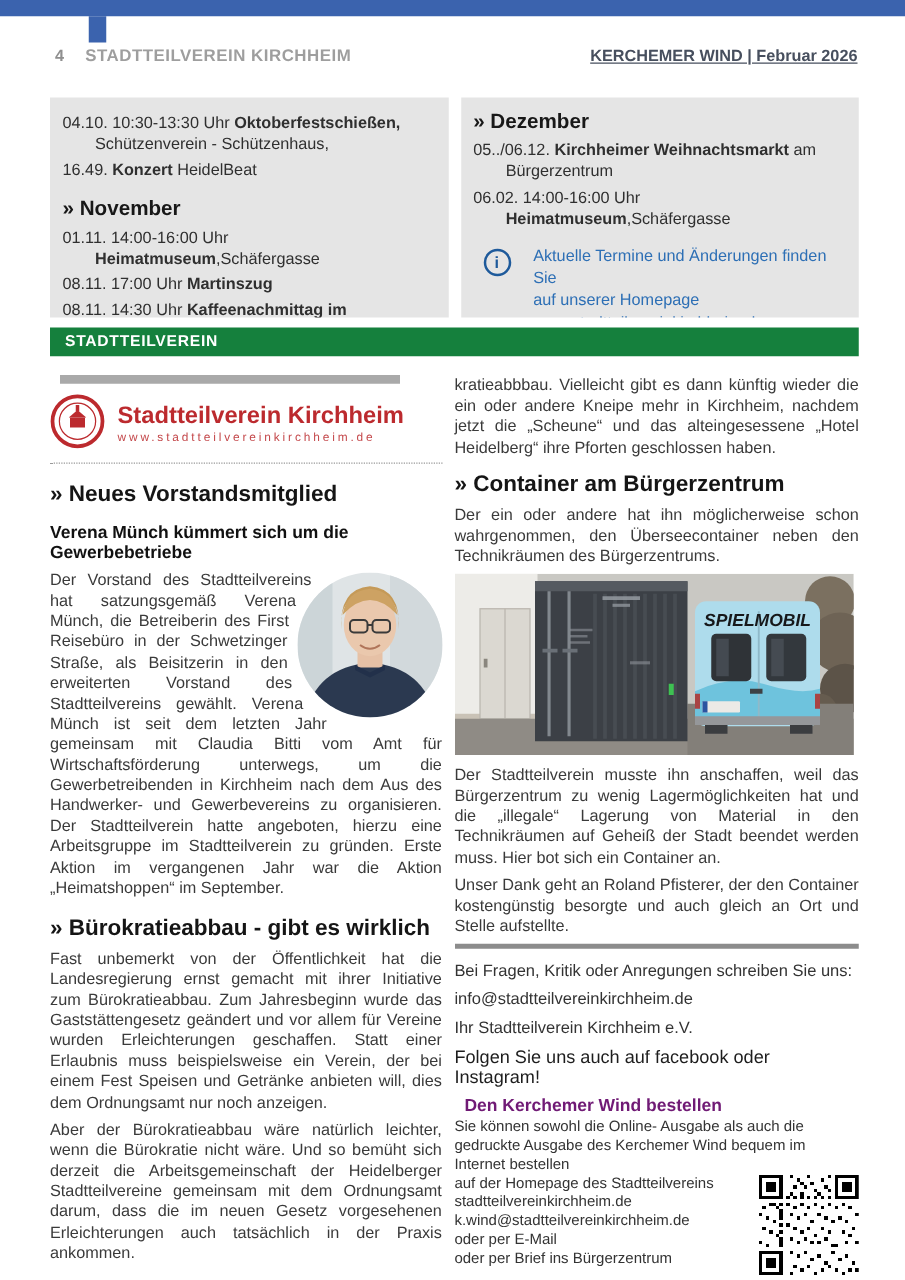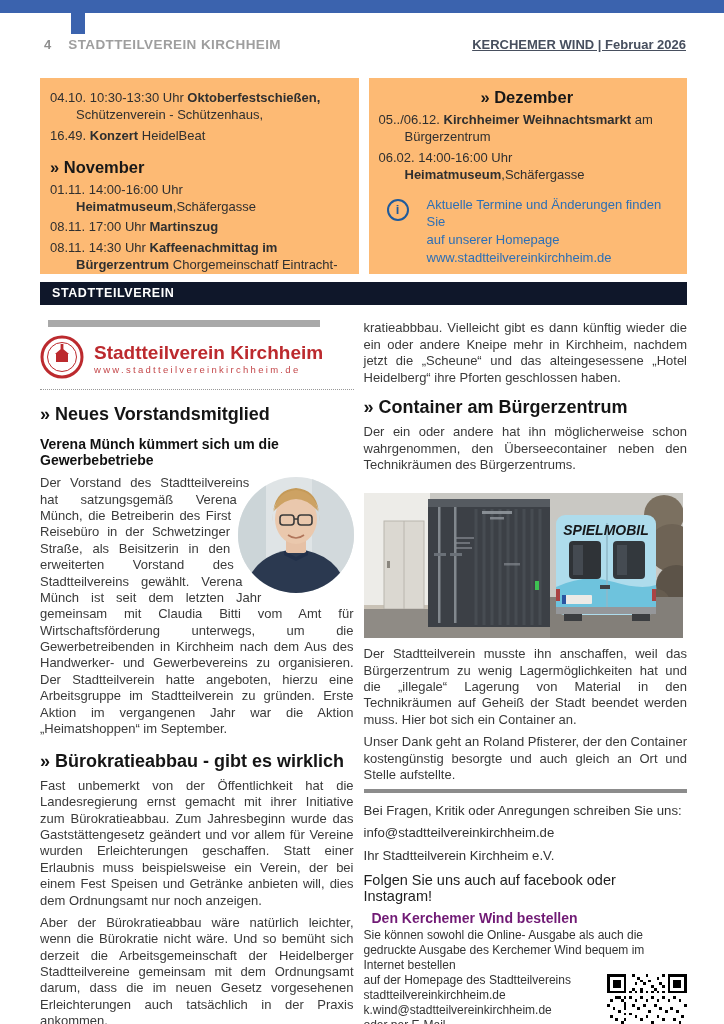--- a/index.html
+++ b/index.html
@@ -13,50 +13,50 @@
   .topbar { height:13px; background:#3b63ae; }
   .toptab { position:absolute; left:71px; top:13px; width:14px; height:21px; background:#3b63ae; }
   .pagehead { display:flex; justify-content:space-between; align-items:baseline;
               margin:24px 38px 0 44px; }
   .pagehead-left { display:flex; gap:17px; align-items:baseline; }
   .pagenum { font-size:13px; font-weight:bold; color:#8f8f8f; }
   .sectiontitle { font-size:13.5px; font-weight:bold; color:#9e9e9e; letter-spacing:.4px; }
   .issuetitle { font-size:13px; font-weight:bold; color:#474f5e;text-decoration:underline; }
   
   .noteboxes { display:flex; gap:10px; margin:26px 37px 0 40px; }
-  .notebox { width:50%; height:196px; background:#fdba74; padding:8px 12px 8px 10px; overflow:hidden; }
+  .notebox { width:50%; height:176px; background:#e5e5e5; padding:8px 12px 8px 10px; overflow:hidden; }
   .event { font-size:13px; line-height:1.3; color:#2f2f2f; margin:4px 0;
            padding-left:26px; text-indent:-26px; }
   .month-h { font-size:16.5px; font-weight:bold; color:#181818; margin:13px 0 5px; }
-  .month-h.first { margin-top:2px;text-align:center; }
+  .month-h.first { margin-top:2px; }
   .notice-row { display:flex; gap:18px; margin-top:12px; padding-left:8px; align-items:flex-start; }
   .info-icon { flex:0 0 auto; width:22px; height:22px; border-radius:50%;
                border:2.5px solid #1e5a9b; color:#1e5a9b; font-weight:bold; font-size:13px;
                display:flex; align-items:center; justify-content:center; margin-top:3px; }
   .notice-text { color:#2d6fb5; font-size:13px; line-height:1.36; }
   
-  .sectionbar { margin:8px 37px 0 40px; height:23px; background:#0f172a; color:#fff;
+  .sectionbar { margin:8px 37px 0 40px; height:23px; background:#15803d; color:#fff;
                 font-size:12.5px; font-weight:bold; letter-spacing:.6px;
                 line-height:23px; padding-left:12px; }
   
   .maincols { display:flex; gap:10px; margin:15px 37px 0 40px; }
   .col { width:50%; }
   .graybar { height:7px; background:#a9a9a9; width:272px; margin-left:8px; }
   .logoblock { margin-top:8px; padding-bottom:6px; border-bottom:1px dotted #999;
                display:flex; gap:10px; align-items:center; }
   .logotext  { display:flex; flex-direction:column; }
   .logotitle { font-size:19px; font-weight:bold; color:#bc2a2e; line-height:1.05; }
   .logourl   { font-size:9.5px; color:#c4484b; letter-spacing:2.3px; margin-top:2px; }
   h2.art { font-size:18px; font-weight:bold; color:#151515; margin:14px 0 0 0; line-height:1.15; }
   .subhead { font-size:14px; font-weight:bold; color:#111; margin:11px 0 0 0; line-height:1.2; }
   .para { font-size:13px; line-height:1.26; text-align:justify; color:#3a3a3a; margin:6px 0 0 0; }
   .para.loose { line-height:1.28; }
   .portrait { float:right; width:116px; height:116px; border-radius:50%;
               shape-outside:circle(50%); margin:2px 0 4px 8px; }
-  .photo { margin-top:20px; width:344px; height:145px; display:block; }
+  .photo { margin-top:6px; width:344px; height:145px; display:block; }
   .divider2 { margin-top:6px; height:4px; background:#8c8c8c; }
   .contact { margin-top:7px; font-size:13.2px; color:#333; line-height:1.68; }
   .contact div { white-space:nowrap; }
   .social { margin-top:5px; font-size:14.5px; color:#1d1d1d; }
   .order { margin-top:6px; }
   .order-h { font-size:14px; font-weight:bold; color:#701a75; margin-left:8px; }
   .order-intro { font-size:12px; line-height:1.25; color:#333; margin-top:2px; }
   .order-row { display:flex; gap:8px; margin-top:0; }
   .order-lines { flex:1; font-size:12px; line-height:15px; color:#333; }
   .qr { width:80px; height:80px; flex:0 0 auto; margin-top:1px; }

